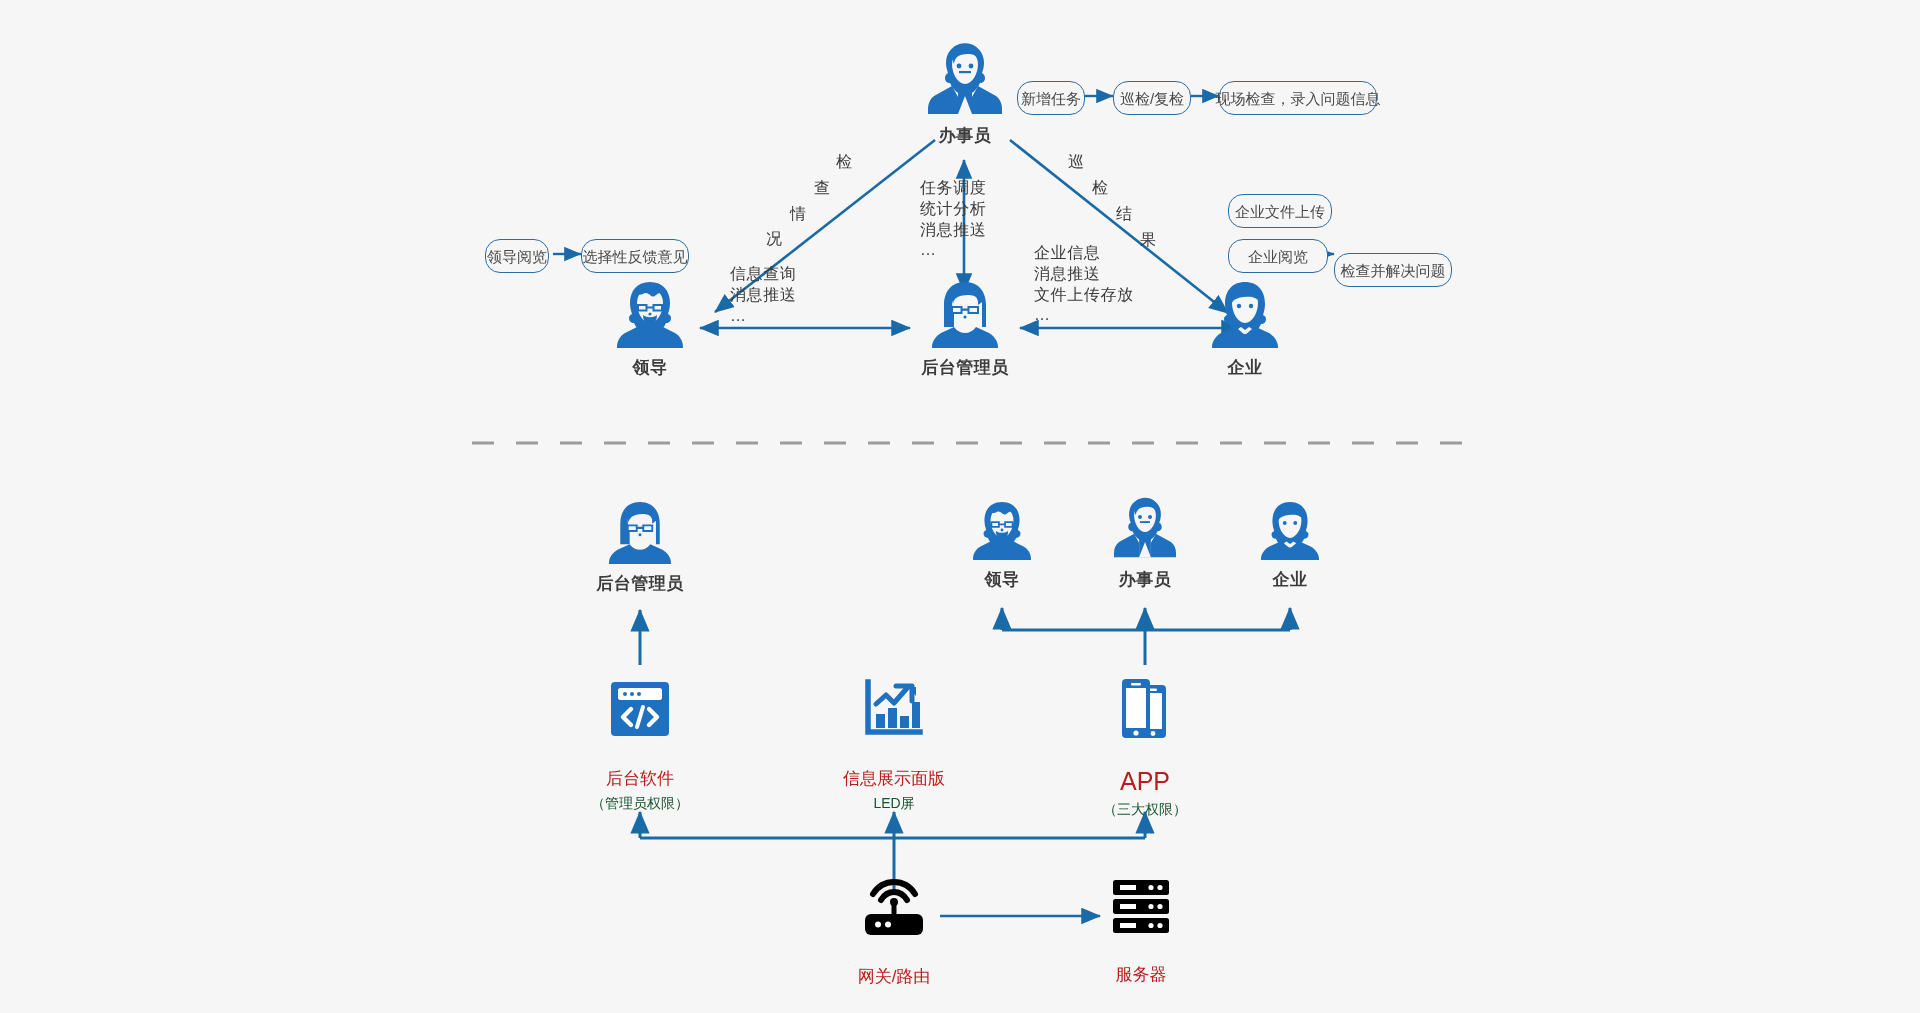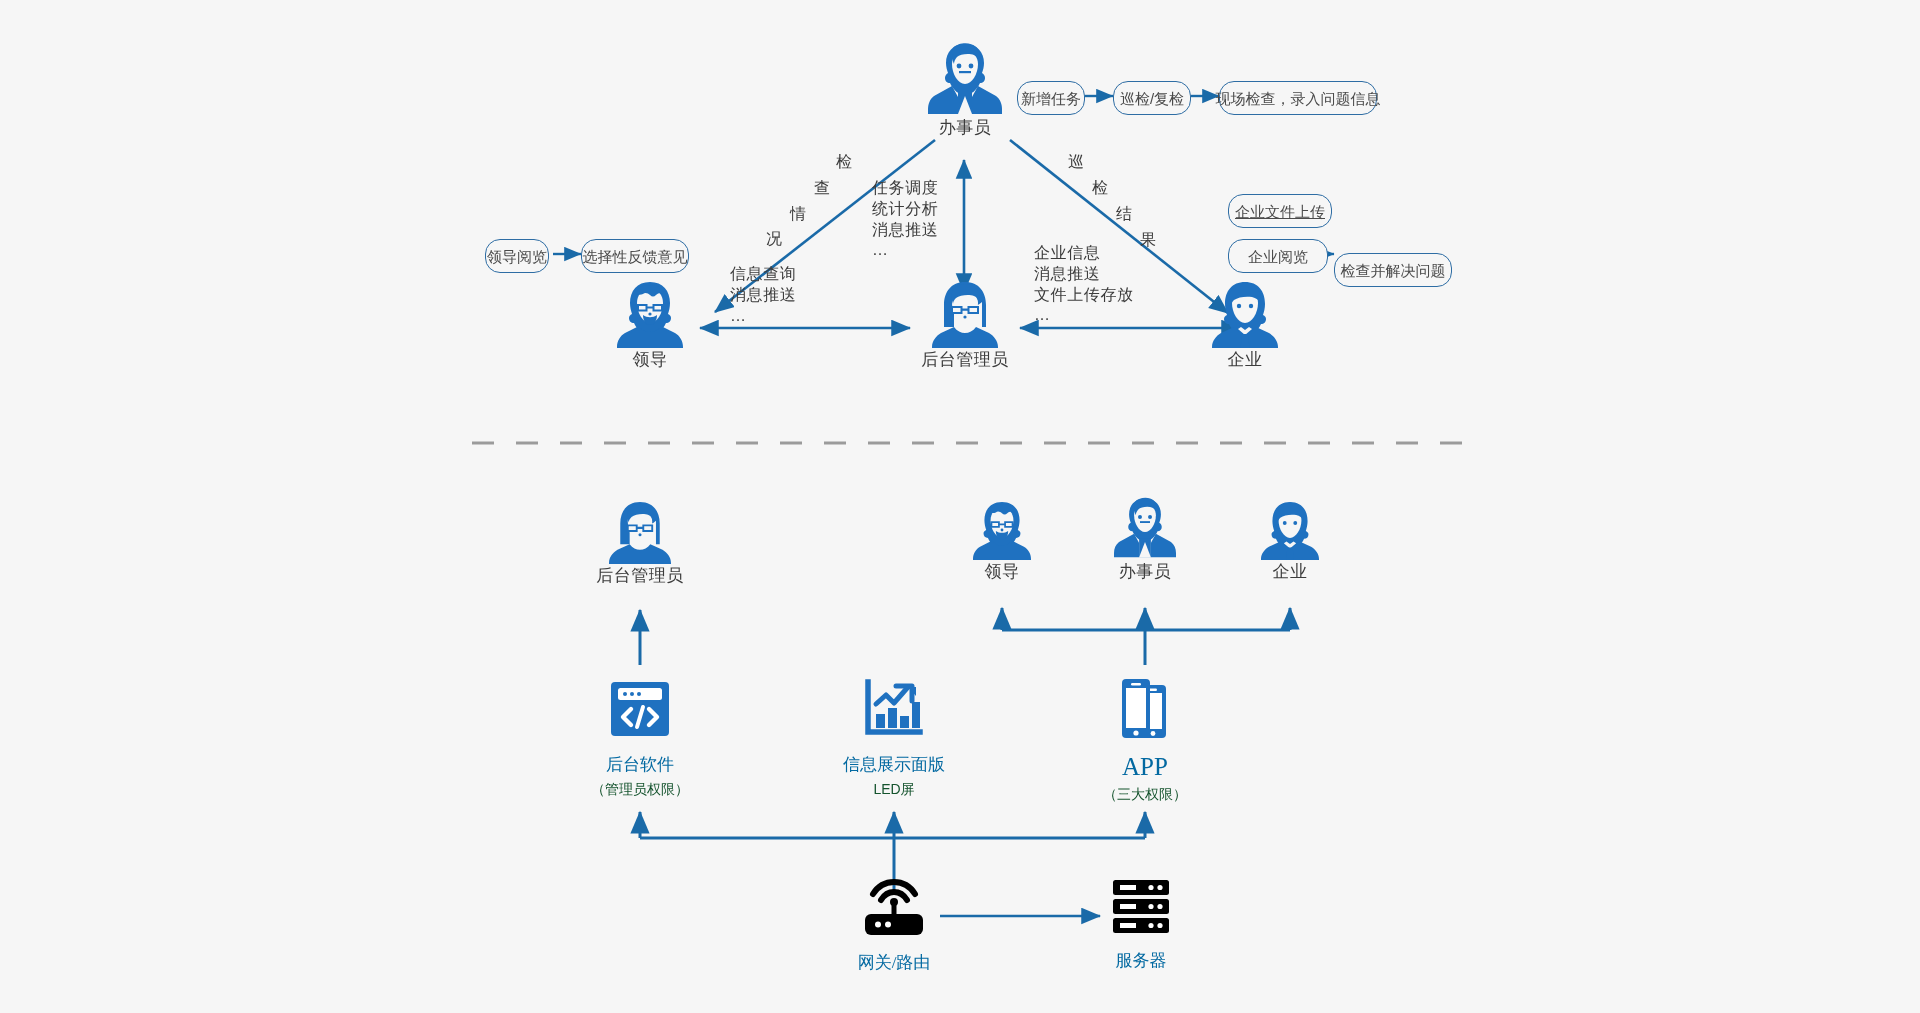--- a/index.html
+++ b/index.html
@@ -33,24 +33,26 @@
     position: absolute;
     width: 140px;
     text-align: center;
   }
   .actor .glyph {
     display: block;
     margin: 0 auto;
   }
   .actor .alabel {
     display: block;
+    margin-top: 8px;
     font-size: 17px;
     color: #3c3c3c;
     white-space: nowrap;
     letter-spacing: 0.5px;
+    font-weight: bold;
   }
 
   
   .pill {
     position: absolute;
     border: 1.3px solid #2e6da4;
     border-radius: 15px;
     background: #f6f6f6;
     color: #4a4a4a;
     font-size: 15px;
@@ -79,25 +81,24 @@
   }
 
   
   .device {
     position: absolute;
     width: 180px;
     text-align: center;
   }
   .device .dlabel {
     display: block;
-    margin-top: 9px;
+    margin-top: 23px;
     font-size: 17px;
-    color: #0369a1;
+    color: #b91c1c;
     white-space: nowrap;
-    font-family: Liberation Serif, serif;
   }
   .device .dsub {
     display: block;
     margin-top: 5px;
     font-size: 14px;
     color: #14532d;
     white-space: nowrap;
   }
   .device .dlabel.latin { font-size: 25px; }
 </style>
@@ -237,36 +238,36 @@
     <span class="alabel">企业</span>
   </div>
 
   <div class="pill" style="left:1017px; top:81px; width:68px;">新增任务</div>
   <div class="pill" style="left:1113px; top:81px; width:78px;">巡检/复检</div>
   <div class="pill" style="left:1219px; top:81px; width:158px;">现场检查，录入问题信息</div>
 
   <div class="pill" style="left:485px; top:239px; width:64px;">领导阅览</div>
   <div class="pill" style="left:581px; top:239px; width:108px;">选择性反馈意见</div>
 
-  <div class="pill" style="left:1228px; top:194px; width:104px;text-decoration:underline;">企业文件上传</div>
+  <div class="pill" style="left:1228px; top:194px; width:104px;">企业文件上传</div>
 
   <div class="pill" style="left:1228px; top:239px; width:100px;">企业阅览</div>
   <div class="pill" style="left:1334px; top:253px; width:118px;">检查并解决问题</div>
 
   <div class="flabel rot-char" style="left:836px; top:152px;">检</div>
   <div class="flabel rot-char" style="left:814px; top:178px;">查</div>
   <div class="flabel rot-char" style="left:790px; top:204px;">情</div>
   <div class="flabel rot-char" style="left:766px; top:229px;">况</div>
 
   <div class="flabel rot-char" style="left:1068px; top:152px;">巡</div>
   <div class="flabel rot-char" style="left:1092px; top:178px;">检</div>
   <div class="flabel rot-char" style="left:1116px; top:204px;">结</div>
   <div class="flabel rot-char" style="left:1140px; top:230px;">果</div>
 
-  <div class="flabel" style="left:872px; top:178px;">任务调度
+  <div class="flabel" style="left:920px; top:178px;">任务调度
 统计分析
 消息推送
 …</div>
 
   <div class="flabel" style="left:730px; top:264px;">信息查询
 消息推送
 …</div>
 
   <div class="flabel" style="left:1034px; top:243px;">企业信息
 消息推送

